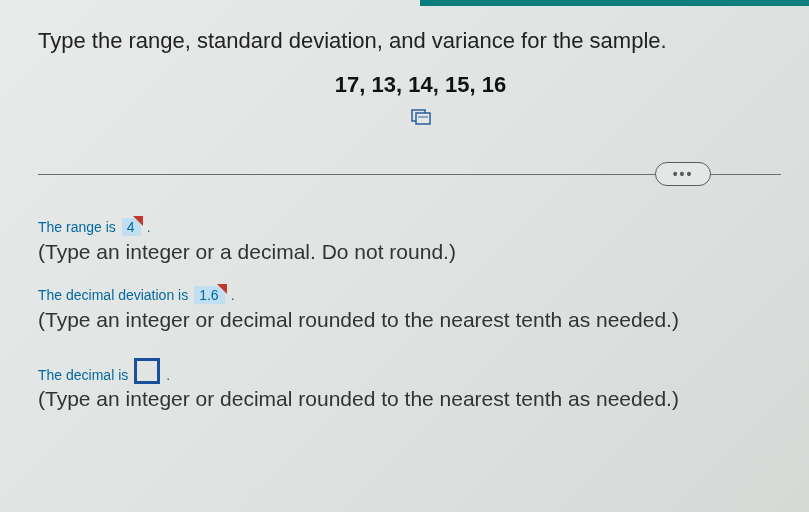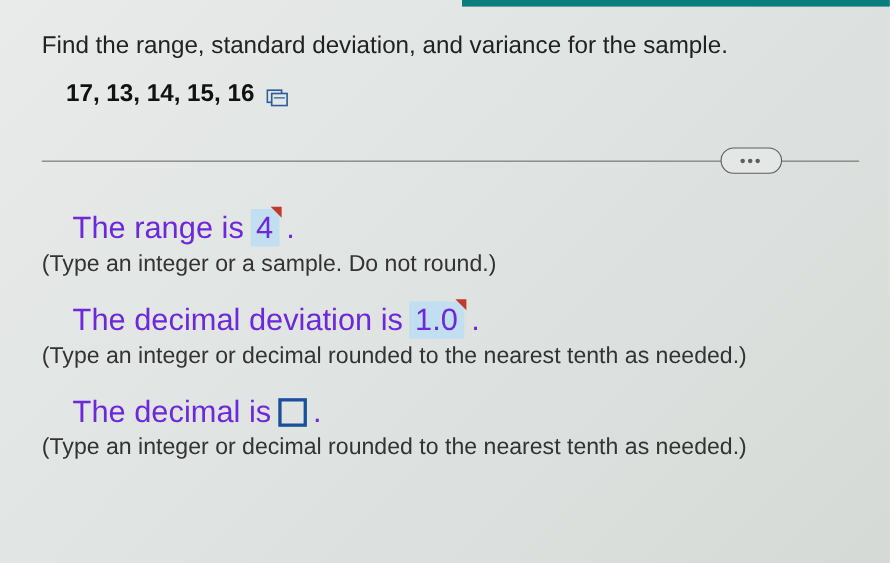--- a/index.html
+++ b/index.html
@@ -26,22 +26,23 @@
     color: #222;
     margin-bottom: 18px;
   }
   .data-row {
     font-size: 22px;
     font-weight: 600;
     color: #111;
     margin-left: 22px;
     margin-bottom: 34px;
     display: flex;
-    align-items: flex-end;
+    align-items: center;
     gap: 10px;
+    flex-direction: column;
   }
   .tool-icon {
     display: inline-flex;
     align-items: center;
     justify-content: center;
     width: 22px;
     height: 18px;
     cursor: pointer;
   }
   .divider-wrap {
@@ -74,28 +75,27 @@
     font-size: 14px;
     letter-spacing: 2px;
     color: #5a5e5c;
     line-height: 1;
     font-weight: bold;
   }
   .answer-block {
     margin-bottom: 22px;
   }
   .answer-line {
-    font-size: 28px;
-    color: #6d28d9;
+    font-size: 14px;
+    color: #0369a1;
     margin-bottom: 4px;
     display: inline-flex;
     align-items: baseline;
     flex-wrap: wrap;
     gap: 6px;
-    margin-left: 28px;
   }
   .filled {
     background: #c1dff0;
     padding: 1px 6px 1px 5px;
     position: relative;
     font-weight: 500;
   }
   .filled::after {
     content: "";
     position: absolute;
@@ -120,21 +120,21 @@
     color: #333;
   }
 </style>
 </head>
 <body>
 
 <div class="teal-bar"></div>
 
 <div class="content">
 
-  <div class="prompt">Find the range, standard deviation, and variance for the sample.</div>
+  <div class="prompt">Type the range, standard deviation, and variance for the sample.</div>
 
   <div class="data-row">
     <span>17, 13, 14, 15, 16</span>
     <span class="tool-icon">
       <svg width="20" height="16" viewBox="0 0 20 16">
         <rect x="1" y="1" width="13" height="11" fill="none" stroke="#2a5d9e" stroke-width="1.5"></rect>
         <rect x="5" y="4" width="14" height="11" fill="#e4e7e5" stroke="#2a5d9e" stroke-width="1.5"></rect>
         <line x1="7" y1="8" x2="17" y2="8" stroke="#2a5d9e" stroke-width="1"></line>
       </svg>
     </span>
@@ -146,27 +146,27 @@
       <span>•••</span>
     </div>
   </div>
 
   <div class="answer-block">
     <div class="answer-line">
       <span>The range is</span>
       <span class="filled">4</span>
         <span>.</span>
     </div>
-    <div class="hint">(Type an integer or a sample. Do not round.)</div>
+    <div class="hint">(Type an integer or a decimal. Do not round.)</div>
   </div>
 
   <div class="answer-block">
     <div class="answer-line">
       <span>The decimal deviation is</span>
-      <span class="filled">1.0</span>
+      <span class="filled">1.6</span>
         <span>.</span>
     </div>
     <div class="hint">(Type an integer or decimal rounded to the nearest tenth as needed.)</div>
   </div>
 
   <div class="answer-block">
     <div class="answer-line">
       <span>The decimal is</span>
       <span class="empty-box"></span>
         <span>.</span>

